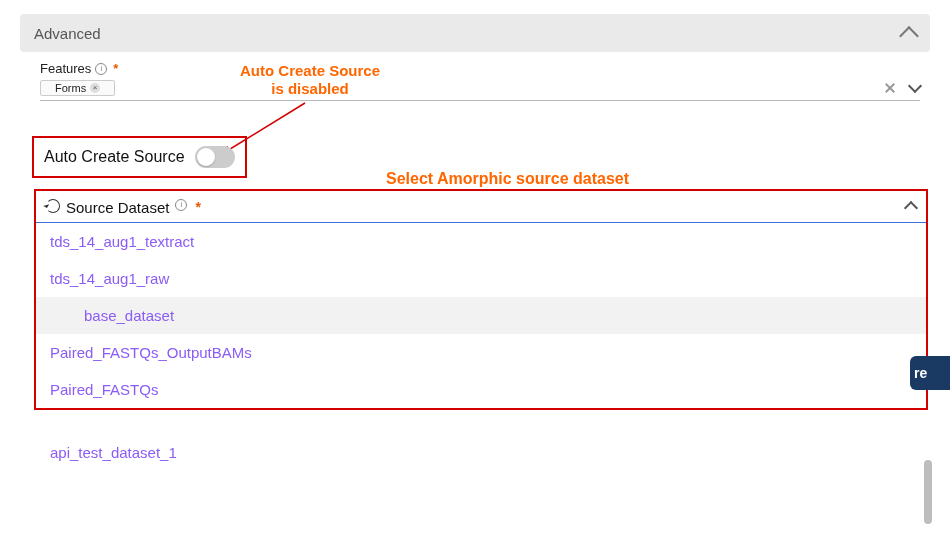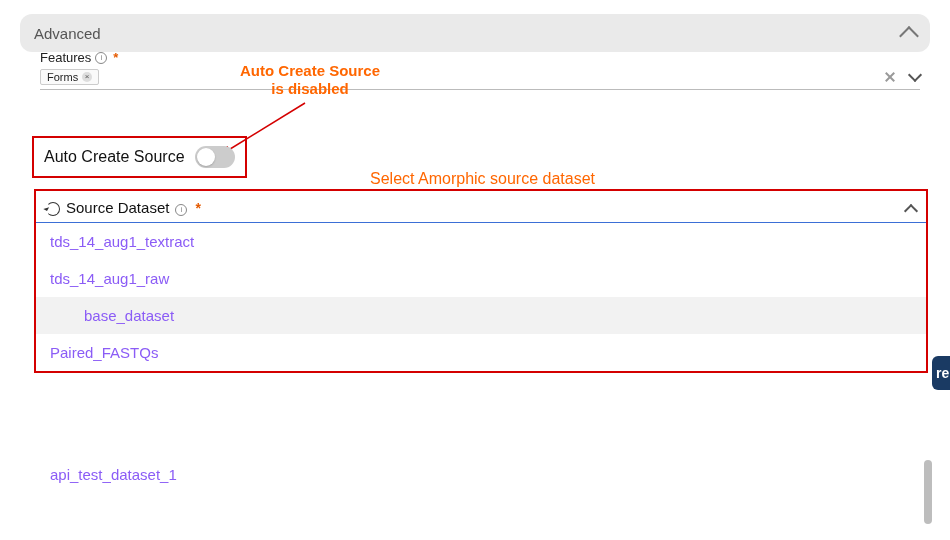--- a/index.html
+++ b/index.html
@@ -14,41 +14,41 @@
     overflow: hidden;
   }
   .canvas { position: relative; width: 950px; height: 540px; }
 
   
   .adv-header {
     position: absolute;
     left: 20px; top: 14px;
     width: 910px; height: 38px;
     background: #eaeaea;
-    border-radius: 12px;
+    border-radius: 4px;
     display: flex;
     align-items: center;
     padding: 0 14px;
     color: #555;
     justify-content: space-between;
   }
   .adv-header .label { font-size: 15px; }
   .adv-header .spacer { flex: 1; }
   .chev-up {
     width: 14px; height: 14px;
     border-left: 2px solid #777;
     border-top: 2px solid #777;
     transform: rotate(45deg);
     margin-top: 6px;
   }
 
   
   .features-row {
     position: absolute;
-    left: 40px; top: 50px;
+    left: 40px; top: 61px;
     width: 880px;
     text-align: right;
   }
   .features-label {
     font-size: 13px;
     color: #222;
     display: flex;
     align-items: center;
     gap: 4px;
   }
@@ -68,21 +68,21 @@
     display: flex;
     align-items: center;
     border-bottom: 1px solid #bbb;
     padding-bottom: 4px;
   }
   .chip {
     display: inline-flex;
     align-items: center;
     border: 1px solid #ccc;
     border-radius: 2px;
-    padding: 1px 6px;
+    padding: 1px 14px;
     font-size: 11px;
     background: #fafafa;
     gap: 4px;
   }
   .chip .chip-x {
     width: 10px; height: 10px;
     border-radius: 50%;
     background: #ddd;
     display: inline-flex;
     align-items: center; justify-content: center;
@@ -142,41 +142,41 @@
     position: absolute;
     left: 240px; top: 62px;
     color: #ff6600;
     font-weight: 700;
     font-size: 15px;
     text-align: center;
     line-height: 1.2;
   }
   .annot2 {
     position: absolute;
-    left: 370px; top: 170px;
+    left: 386px; top: 170px;
     color: #ff6600;
-    font-weight: 400;
+    font-weight: 700;
     font-size: 16px;
   }
   .arrow-svg {
     position: absolute;
     left: 210px; top: 98px;
     pointer-events: none;
   }
 
   
   .sd-box {
     position: absolute;
     left: 34px; top: 189px;
     width: 894px;
     border: 2px solid #d40000;
   }
   .sd-header {
     display: flex;
-    align-items: flex-end;
+    align-items: flex-start;
     padding: 8px 10px 6px 10px;
     border-bottom: 1px solid #3b6fd6;
     gap: 6px;
   }
   .refresh-icon {
     width: 14px; height: 14px;
     border: 1.5px solid #333;
     border-radius: 50%;
     position: relative;
     border-left-color: transparent;
@@ -204,41 +204,41 @@
     padding: 10px 14px;
     font-size: 15px;
     cursor: pointer;
     color: #8b5cf6;
   }
   .sd-option.hover { background: #f2f2f2; font-weight: 400; padding-left: 48px; }
 
   
   .below-options {
     position: absolute;
-    left: 36px; top: 455px;
+    left: 36px; top: 433px;
     width: 890px;
   }
   .below-options .sd-option {
     border-top: 1px solid transparent;
   }
 
   
   .scrollhint {
     position: absolute;
     right: 18px; top: 460px;
     width: 8px; height: 64px;
     background: #bdbdbd;
     border-radius: 4px;
   }
 
   
   .rechip {
     position: absolute;
     right: 0; top: 356px;
-    width: 18px; height: 34px;
+    width: 40px; height: 34px;
     background: #1a3a63;
     color: #fff;
     display: flex;
     align-items: center; justify-content: flex-start;
     padding-left: 4px;
     font-size: 14px;
     font-weight: 600;
     border-top-left-radius: 6px;
     border-bottom-left-radius: 6px;
   }
@@ -299,20 +299,21 @@
     <span class="sd-title">Source Dataset</span>
     <span class="info-circle">i</span>
     <span class="req-star">*</span>
     <span class="flex1"></span>
     <span class="sd-caret-up"></span>
   </div>
   <div class="sd-options" id="sd-options">
         <div class="sd-option">tds_14_aug1_textract</div>
         <div class="sd-option">tds_14_aug1_raw</div>
         <div class="sd-option hover">base_dataset</div>
+        <div class="sd-option">Paired_FASTQs_OutputBAMs</div>
         <div class="sd-option">Paired_FASTQs</div>
       </div>
 </div>
 
 <div class="below-options" id="below-options">
       <div class="sd-option">api_test_dataset_1</div>
     </div>
 
 <div class="scrollhint"></div>
 

